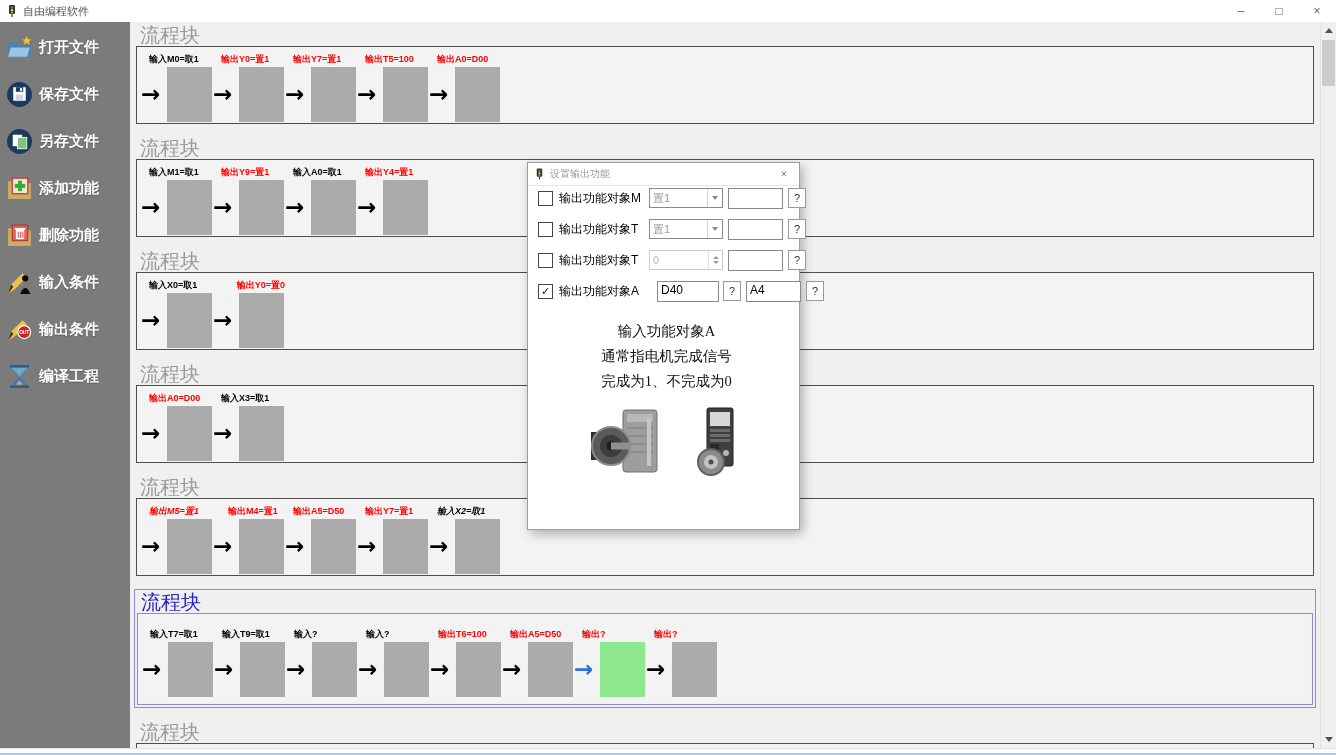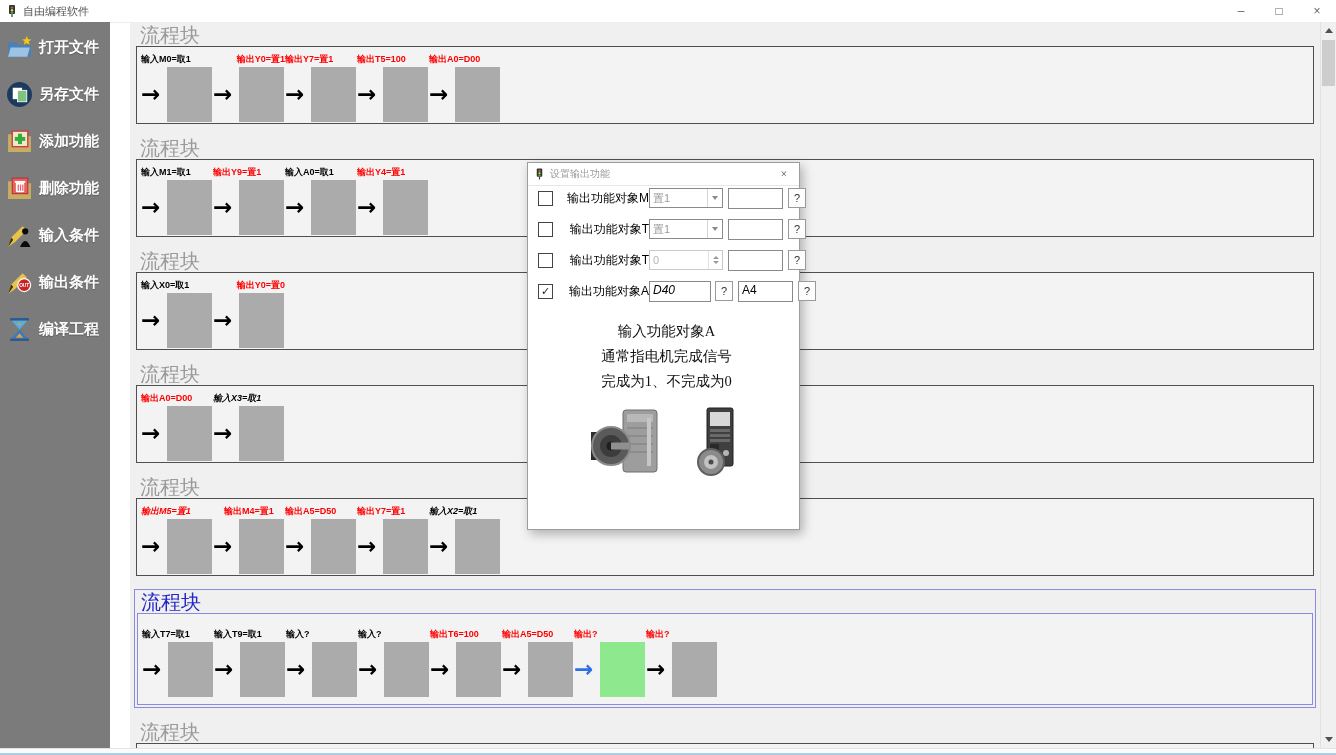--- a/index.html
+++ b/index.html
@@ -9,41 +9,41 @@
   
   .titlebar{position:absolute;left:0;top:0;right:0;height:22px;background:#fff;
             display:flex;align-items:center;border-bottom:1px solid #ececec;}
   .titlebar .app-ico{width:12px;height:12px;margin:0 5px 0 6px;}
   .titlebar .ttl{font-size:11px;color:#555;}
   .winbtns{position:absolute;right:0;top:0;height:22px;display:flex;}
   .winbtn{width:38px;height:22px;display:flex;align-items:center;justify-content:center;
           font-size:12px;color:#666;cursor:default;}
 
   
-  .sidebar{position:absolute;left:0;top:22px;width:110px;bottom:0;background:#7b7b7b;padding-top:8px;box-sizing:border-box;}
+  .sidebar{position:absolute;left:0;top:22px;width:130px;bottom:0;background:#7b7b7b;padding-top:8px;box-sizing:border-box;}
   .side-item{display:flex;align-items:center;height:34px;margin:0 0 13px 6px;cursor:pointer;}
   .side-item svg{width:27px;height:27px;flex:0 0 27px;}
   .side-item .lbl{color:#fff;font-weight:bold;font-size:15px;margin-left:6px;white-space:nowrap;
                   text-shadow:0 1px 1px rgba(0,0,0,.25);}
 
   
   .content{position:absolute;left:130px;top:22px;right:16px;bottom:7px;background:#f0f0f0;overflow:hidden;}
   .section{margin:0 6px 0 6px;padding-top:0;}
   .section .section-title{font-family:"Liberation Serif","DejaVu Serif",serif;font-size:20px;color:#9a9a9a;
                           height:22px;line-height:22px;padding-left:4px;}
   .section .frame{border:1px solid #4f4f4f;background:#f3f3f3;height:78px;box-sizing:border-box;
                   display:flex;align-items:flex-end;padding:2px 4px 1px 4px;overflow:hidden;}
   .section.first{margin-top:2px;}
   .section{margin-top:13px;}
   .section.first{margin-top:2px;}
   .section.selected{border:1px solid #8a8ae0;margin-left:4px;margin-right:4px;padding:1px 2px 2px 2px;}
   .section.selected .section-title{color:#2626c9;}
   .section.selected .frame{border-color:#8a8ae0;height:92px;padding-bottom:7px;}
   .unit{display:flex;flex-direction:column;width:72px;flex:0 0 72px;}
-  .blk-label{font-size:9px;font-weight:bold;height:14px;line-height:12px;white-space:nowrap;overflow:visible;}
+  .blk-label{font-size:9px;font-weight:bold;height:14px;line-height:12px;white-space:nowrap;overflow:visible;margin-left:8px;}
   .unit-line{display:flex;align-items:center;}
   .arrow{width:26px;flex:0 0 26px;text-align:left;font-size:23px;font-weight:bold;color:#000;
          line-height:55px;font-family:"DejaVu Sans",sans-serif;}
   .block{width:45px;height:55px;background:#ababab;}
 
   
   .vscroll{position:absolute;right:0;top:22px;width:16px;bottom:7px;background:#f0f0f0;border-left:1px solid #e2e2e2;box-sizing:border-box;}
   .sbtn{position:absolute;left:0;width:15px;height:17px;background:#f0f0f0;display:flex;align-items:center;justify-content:center;}
   .sbtn.up{top:0;}
   .sbtn.down{bottom:0;}
@@ -61,33 +61,33 @@
   .dlg-titlebar{height:22px;display:flex;align-items:center;border-bottom:1px solid #e6e6e6;font-family:Liberation Serif, serif;}
   .dlg-titlebar svg{width:11px;height:12px;margin:0 5px 0 6px;}
   .dlg-title{font-size:10px;color:#9a9a9a;flex:1;}
   .dlg-close{width:30px;text-align:center;font-size:12px;color:#555;cursor:pointer;}
   .dlg-body{padding:0 4px 0 10px;}
   .dlg-heading{font-family:"Liberation Serif","DejaVu Serif",serif;font-weight:bold;font-size:16px;color:#000;
                margin:12px 0 18px 0;}
   .dlg-row{display:flex;align-items:center;height:24px;margin-bottom:7px;}
   .chk{width:13px;height:13px;border:1px solid #444;background:#fff;flex:0 0 13px;margin-right:6px;
        font-size:11px;line-height:12px;text-align:center;color:#222;}
-  .dlg-label{width:90px;flex:0 0 90px;font-size:12px;color:#000;white-space:nowrap;text-align:right;}
+  .dlg-label{width:90px;flex:0 0 90px;font-size:12px;color:#000;white-space:nowrap;}
   .combo{width:74px;flex:0 0 74px;height:20px;border:1px solid #8a8a8a;background:#fff;display:flex;align-items:center;box-sizing:border-box;}
   .combo .combo-text{flex:1;font-size:11px;color:#9a9a9a;padding-left:3px;}
   .combo .combo-btn{width:14px;height:18px;border-left:1px solid #d5d5d5;display:flex;align-items:center;justify-content:center;}
   .cv-down{width:0;height:0;border-left:3.5px solid transparent;border-right:3.5px solid transparent;border-top:4px solid #8a8a8a;}
   .spin{width:74px;flex:0 0 74px;height:20px;border:1px solid #c9c9c9;background:#fff;display:flex;align-items:center;box-sizing:border-box;}
   .spin .spin-text{flex:1;font-size:11px;color:#b5b5b5;padding-left:3px;}
   .spin .spin-btns{width:13px;height:18px;display:flex;flex-direction:column;align-items:center;justify-content:center;gap:2px;border-left:1px solid #e2e2e2;}
   .sv-up{width:0;height:0;border-left:3px solid transparent;border-right:3px solid transparent;border-bottom:3.5px solid #9a9a9a;}
   .sv-down{width:0;height:0;border-left:3px solid transparent;border-right:3px solid transparent;border-top:3.5px solid #9a9a9a;}
   .inputbox{width:48px;flex:0 0 48px;height:18px;border:1px solid #8a8a8a;background:#fff;margin-left:5px;
             font-size:12px;color:#000;padding:1px 2px 0 3px;box-sizing:content-box;overflow:hidden;}
-  .inputbox.wide{width:55px;flex:0 0 55px;margin-left:0;font-style:italic;}
+  .inputbox.wide{width:55px;flex:0 0 55px;margin-left:8px;}
   .qbtn{width:18px;flex:0 0 18px;height:20px;margin-left:5px;border:1px solid #9a9a9a;background:#fdfdfd;
         font-size:11px;color:#333;text-align:center;line-height:18px;padding:0;font-family:inherit;}
   .qbtn.mid{margin-left:4px;}
   .dlg-help{margin-top:16px;text-align:center;font-family:"Liberation Serif","DejaVu Serif",serif;
             font-size:14.5px;color:#111;line-height:25px;}
   .dlg-motors{margin-top:12px;display:flex;justify-content:center;align-items:flex-end;gap:26px;}
 </style>
 </head>
 <body>
 
@@ -113,20 +113,30 @@
 
     <div class="side-item">
       <svg viewBox="0 0 26 26">
         <path d="M2 8 L10 8 L12 10.5 L24 10.5 L24 22 L2 22 Z" fill="#4a81b4"></path>
         <path d="M4.5 13 L23 13 L20.5 22 L2 22 Z" fill="#9cc3e5"></path>
         <polygon points="20,2 21.3,5 24.5,5.3 22,7.3 22.8,10.4 20,8.7 17.2,10.4 18,7.3 15.5,5.3 18.7,5" fill="#f5c518"></polygon>
       </svg>
       <span class="lbl">打开文件</span>
     </div>
 
+    <div class="side-item">
+      <svg viewBox="0 0 26 26">
+        <circle cx="13" cy="13" r="12" fill="#1b3a5e"></circle>
+        <rect x="7" y="6" width="12" height="13" fill="#ffffff"></rect>
+        <rect x="9.5" y="6" width="7" height="4.4" fill="#1b3a5e"></rect>
+        <rect x="13.6" y="6.7" width="1.8" height="3" fill="#ffffff"></rect>
+        <rect x="9.5" y="13" width="7" height="6" fill="#c9d8e8"></rect>
+      </svg>
+      <span class="lbl">保存文件</span>
+    </div>
 
     <div class="side-item">
       <svg viewBox="0 0 26 26">
         <circle cx="13" cy="13" r="12" fill="#1b3a5e"></circle>
         <rect x="6.5" y="6.5" width="9" height="11" fill="#ffffff"></rect>
         <rect x="11" y="9" width="9" height="11" fill="#7ec47e" stroke="#ffffff" stroke-width="0.8"></rect>
       </svg>
       <span class="lbl">另存文件</span>
     </div>
 
@@ -191,21 +201,21 @@
         <div class="section-title">流程块</div>
         <div class="frame">
           <div class="unit">
             <div class="blk-label" style="color: rgb(0, 0, 0);">输入M0=取1</div>
             <div class="unit-line">
               <div class="arrow">→</div>
               <div class="block" style="background: rgb(171, 171, 171);"></div>
             </div>
           </div>
           <div class="unit">
-            <div class="blk-label" style="color: rgb(255, 0, 0); text-align: right;">输出Y0=置1</div>
+            <div class="blk-label" style="color: rgb(255, 0, 0);">输出Y0=置1</div>
             <div class="unit-line">
               <div class="arrow">→</div>
               <div class="block" style="background: rgb(171, 171, 171);"></div>
             </div>
           </div>
           <div class="unit">
             <div class="blk-label" style="color: rgb(255, 0, 0);">输出Y7=置1</div>
             <div class="unit-line">
               <div class="arrow">→</div>
               <div class="block" style="background: rgb(171, 171, 171);"></div>
@@ -283,21 +293,21 @@
         <div class="section-title">流程块</div>
         <div class="frame">
           <div class="unit">
             <div class="blk-label" style="color: rgb(255, 0, 0);">输出A0=D00</div>
             <div class="unit-line">
               <div class="arrow">→</div>
               <div class="block" style="background: rgb(171, 171, 171);"></div>
             </div>
           </div>
           <div class="unit">
-            <div class="blk-label" style="color: rgb(0, 0, 0); font-style: italic;">输入X3=取1</div>
+            <div class="blk-label" style="color: rgb(0, 0, 0);">输入X3=取1</div>
             <div class="unit-line">
               <div class="arrow">→</div>
               <div class="block" style="background: rgb(171, 171, 171);"></div>
             </div>
           </div>
         </div>
       </div>
       <div class="section">
         <div class="section-title">流程块</div>
         <div class="frame">

